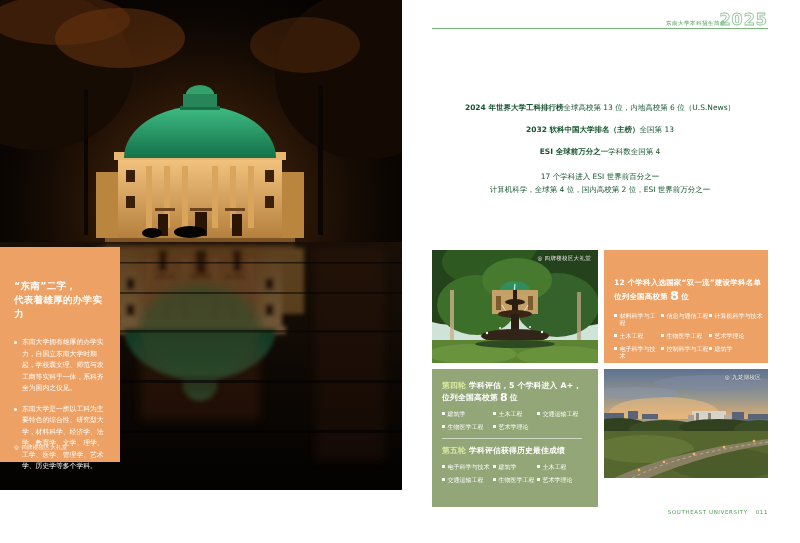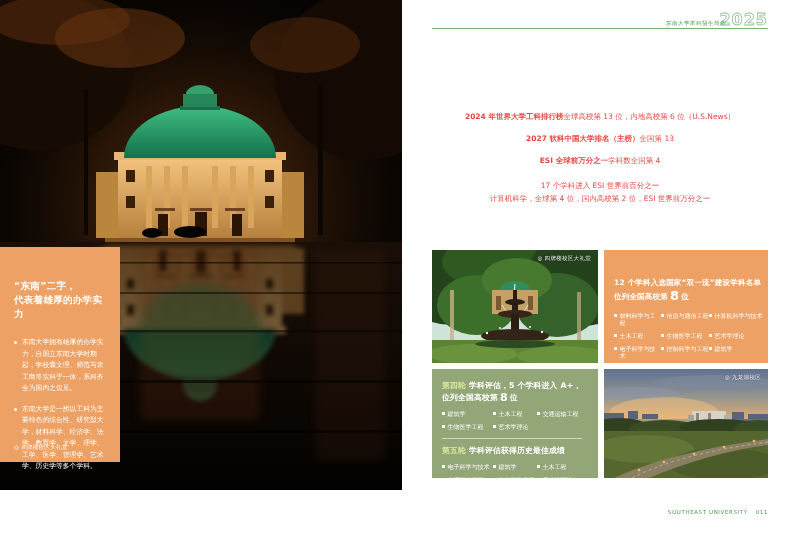--- a/index.html
+++ b/index.html
@@ -21,42 +21,42 @@
   
   .page-header{position:absolute;left:432px;top:8px;width:336px;height:26px;}
   .header-rule{position:absolute;left:0;right:0;top:20px;height:1px;background:#5ea763;opacity:.85;}
   .header-title{position:absolute;right:42px;top:12px;font-size:5.5px;color:#4a9b52;letter-spacing:.5px;}
   .header-year{position:absolute;right:0;top:2px;font-size:16px;font-weight:bold;letter-spacing:1px;
                color:rgba(255,255,255,0);-webkit-text-stroke:0.8px #8abf92;}
   .page-footer{position:absolute;right:32px;top:509px;font-size:5.5px;color:#4a9b52;letter-spacing:.6px;}
   .page-footer span{margin-left:8px;}
 
   
-  .stats{position:absolute;left:432px;top:113px;width:336px;text-align:center;color:#ef4444;}
+  .stats{position:absolute;left:432px;top:104px;width:336px;text-align:center;color:#14532d;}
   .stats-primary .sline{font-size:7.5px;line-height:8px;margin-bottom:14px;}
   .stats-primary .sline b{font-weight:bold;}
   .stats-sub{margin-top:5px;}
   .stats-sub .sline{font-size:7.5px;line-height:13px;}
 
   
   .photo1{position:absolute;left:432px;top:250px;width:166px;height:113px;overflow:hidden;background:#2d4a22;}
   .photo2{position:absolute;left:604px;top:369px;width:164px;height:109px;overflow:hidden;background:#5a6f8e;}
   .photo-caption{position:absolute;top:5px;right:7px;font-size:5.5px;color:#ffffff;opacity:.95;letter-spacing:.3px;text-shadow:0 0 2px rgba(0,0,0,.6);}
 
   
   .box-orange2{position:absolute;left:604px;top:250px;width:164px;height:113px;background:#eda164;color:#fff;box-sizing:border-box;padding:26px 0 8px 10px;}
   .ob-title{font-size:7.5px;font-weight:bold;line-height:13px;letter-spacing:.2px;}
   .bignum{font-size:13px;font-weight:bold;margin:0 2px;vertical-align:-1px;}
   .items3{display:grid;margin-top:9px;}
   .items3 .li{display:flex;align-items:flex-start;font-size:6px;line-height:7px;margin-bottom:6px;opacity:.97;}
   .items3 .dot{width:2.5px;height:2.5px;background:#fff;flex:0 0 2.5px;margin:2px 3px 0 0;}
   .ob-items{grid-template-columns:47px 48px auto;}
 
   
-  .box-green{position:absolute;left:432px;top:369px;width:166px;height:109px;background:#93a678;color:#fff;box-sizing:border-box;padding:11px 8px 6px 10px;}
+  .box-green{position:absolute;left:432px;top:369px;width:166px;height:138px;background:#93a678;color:#fff;box-sizing:border-box;padding:11px 8px 6px 10px;}
   .gb-head{font-size:7.8px;line-height:12px;font-weight:bold;letter-spacing:.2px;}
   .gb-head .hl{color:#dcea9f;font-weight:bold;margin-right:3px;}
   .gb-items{grid-template-columns:51px 44px auto;margin-top:6px;}
   .gb-divider{border:none;border-top:1px solid rgba(255,255,255,.55);margin:2px 8px 6px 0;}
   .gb-big{font-size:11px;font-weight:bold;margin:0 2px;vertical-align:-1px;}
 </style>
 </head>
 <body>
 
 <div class="canvas">
@@ -171,21 +171,21 @@
 
   <div class="page-header">
     <div class="header-title">东南大学本科招生简章</div>
     <div class="header-year">2025</div>
     <div class="header-rule"></div>
   </div>
 
   <div class="stats">
     <div class="stats-primary">
         <div class="sline"><b>2024 年世界大学工科排行榜</b><span>全球高校第 13 位，内地高校第 6 位（U.S.News）</span></div>
-        <div class="sline"><b>2027 软科中国大学排名（主榜）</b><span>全国第 13</span></div>
+        <div class="sline"><b>2032 软科中国大学排名（主榜）</b><span>全国第 13</span></div>
         <div class="sline"><b>ESI 全球前万分之一</b><span>学科数全国第 4</span></div>
       </div>
     <div class="stats-sub">
         <div class="sline">17 个学科进入 ESI 世界前百分之一</div>
         <div class="sline">计算机科学，全球第 4 位，国内高校第 2 位，ESI 世界前万分之一</div>
       </div>
   </div>
 
   <div class="photo1">
     <svg width="166" height="113" viewBox="0 0 166 113">

